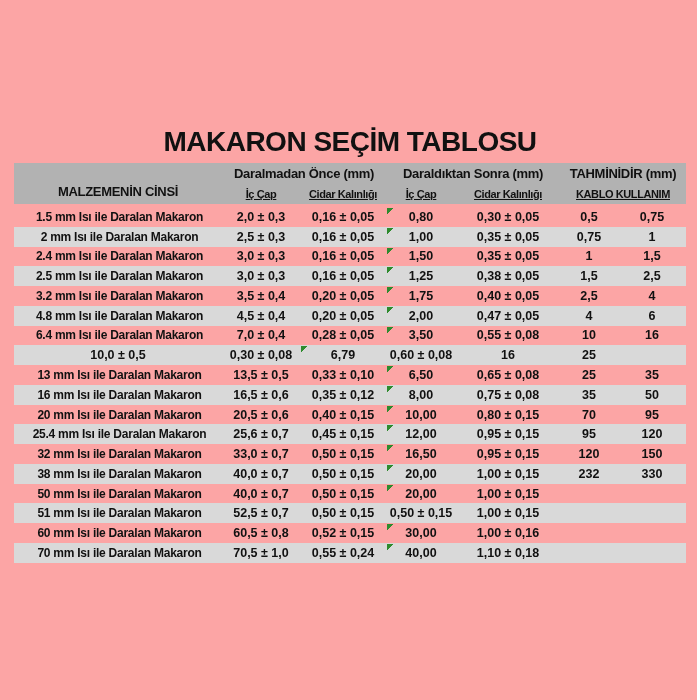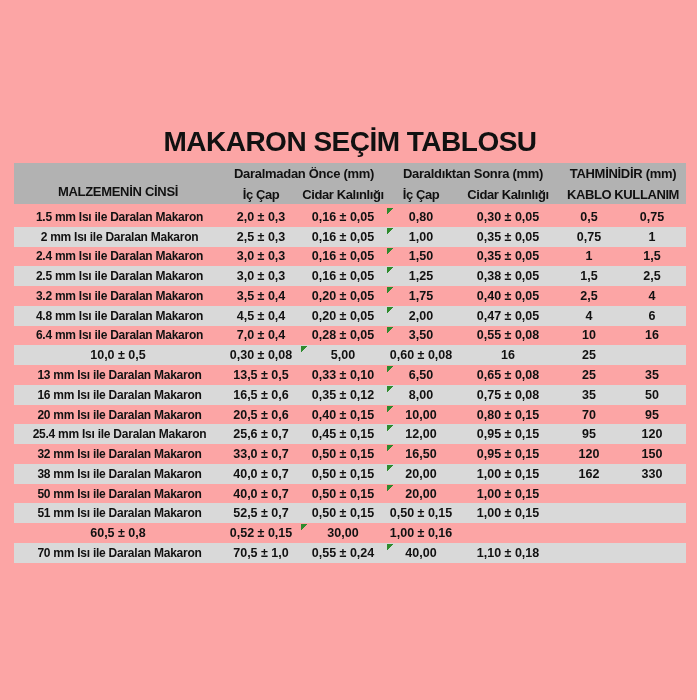--- a/index.html
+++ b/index.html
@@ -24,21 +24,21 @@
   }
   .thead{
     grid-template-rows:21px 20px;
     background:var(--header-bg);
     margin-bottom:3px;
   }
   .th{
     display:flex;align-items:center;justify-content:center;
     font-weight:bold;font-size:13px;letter-spacing:-0.3px;white-space:nowrap;
   }
-  .th.sub{font-size:13px;letter-spacing:-0.4px;}
+  .th.sub{font-size:11px;letter-spacing:-0.4px;text-decoration:underline;}
   .th-material{grid-column:1;grid-row:1/3;margin-top:16px;}
   .th-g1{grid-column:2/4;grid-row:1;}
   .th-g2{grid-column:4/6;grid-row:1;}
   .th-g3{grid-column:6/8;grid-row:1;}
   .th-s1{grid-column:2;grid-row:2;}
   .th-s2{grid-column:3;grid-row:2;}
   .th-s3{grid-column:4;grid-row:2;}
   .th-s4{grid-column:5;grid-row:2;}
   .th-s5{grid-column:6/8;grid-row:2;}
   .tbody .row{height:19.78px;}
@@ -244,21 +244,21 @@
         </div>
         <div class="row grid-cols">
           <div class="cell c1">
             <span>10,0 ± 0,5</span>
           </div>
           <div class="cell c2">
             <span>0,30 ± 0,08</span>
           </div>
           <div class="cell c3">
             <span class="tri"></span>
-            <span>5,00</span>
+            <span>6,79</span>
           </div>
           <div class="cell c4">
             <span>0,60 ± 0,08</span>
           </div>
           <div class="cell c5">
             <span>16</span>
           </div>
           <div class="cell c6">
             <span>25</span>
           </div>
@@ -394,21 +394,21 @@
             <span>0,50 ± 0,15</span>
           </div>
           <div class="cell c3">
             <span class="tri"></span>
             <span>20,00</span>
           </div>
           <div class="cell c4">
             <span>1,00 ± 0,15</span>
           </div>
           <div class="cell c5">
-            <span>162</span>
+            <span>232</span>
           </div>
           <div class="cell c6">
             <span>330</span>
           </div>
         </div>
         <div class="row grid-cols">
           <div class="cell c0">
             <span>50 mm Isı ile Daralan Makaron</span>
           </div>
           <div class="cell c1">
@@ -448,20 +448,23 @@
             <span>1,00 ± 0,15</span>
           </div>
           <div class="cell c5">
             <span></span>
           </div>
           <div class="cell c6">
             <span></span>
           </div>
         </div>
         <div class="row grid-cols">
+          <div class="cell c0">
+            <span>60 mm Isı ile Daralan Makaron</span>
+          </div>
           <div class="cell c1">
             <span>60,5 ± 0,8</span>
           </div>
           <div class="cell c2">
             <span>0,52 ± 0,15</span>
           </div>
           <div class="cell c3">
             <span class="tri"></span>
             <span>30,00</span>
           </div>

